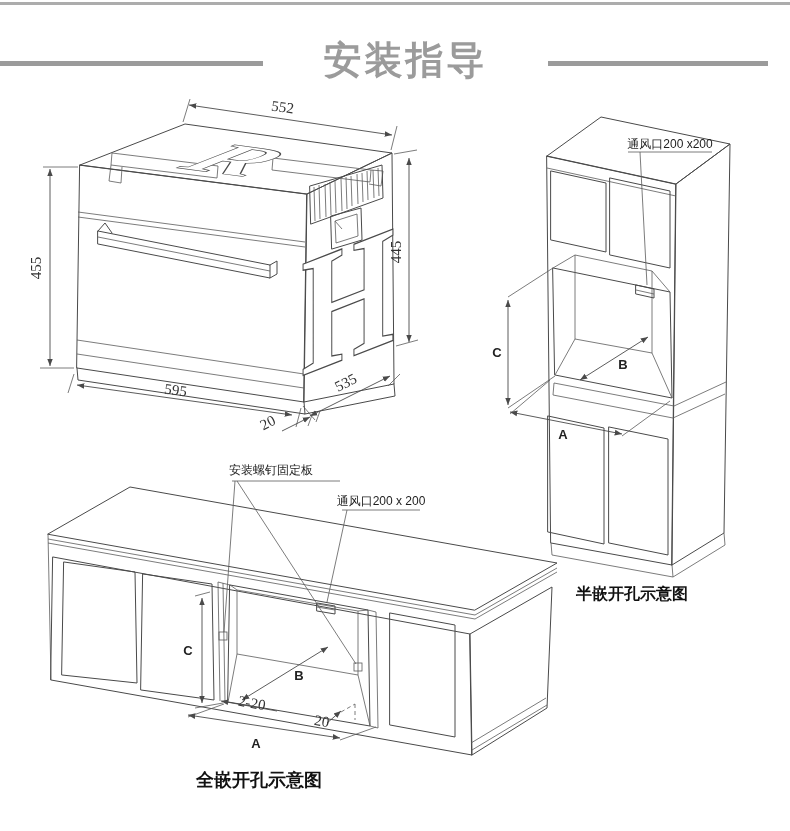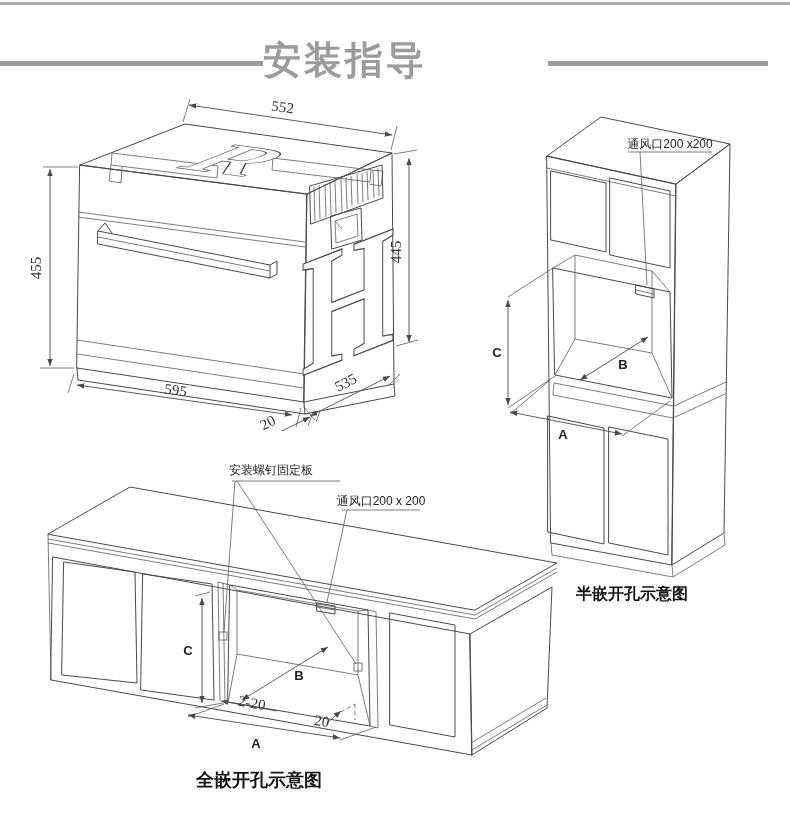--- a/index.html
+++ b/index.html
@@ -3,21 +3,21 @@
 <meta charset="utf-8">
 <style>
   html,body{margin:0;padding:0;background:#fff;}
   .canvas{position:relative;width:790px;height:831px;background:#fff;overflow:hidden;
           font-family:"Liberation Sans",sans-serif;}
   .top-rule{position:absolute;top:2px;left:0;width:790px;height:3px;background:#acacac;}
   .title-rule{position:absolute;top:61px;height:5px;background:#9b9b9b;}
   .title-rule.left{left:0;width:263px;}
   .title-rule.right{left:548px;width:220px;}
   .page-title{position:absolute;top:40px;left:263px;width:285px;margin:0;
-              font-size:38px;font-weight:bold;color:#9b9b9b;
+              text-align:center;font-size:38px;font-weight:bold;color:#9b9b9b;
               letter-spacing:3px;line-height:1.1;}
   svg{position:absolute;overflow:visible;}
   #oven-svg{left:20px;top:90px;}
   #semi-svg{left:480px;top:105px;}
   #full-svg{left:25px;top:450px;}
   .ln{fill:none;stroke:#4a4a4a;stroke-width:1;stroke-linejoin:round;stroke-linecap:round;}
   .thin{fill:none;stroke:#5a5a5a;stroke-width:0.8;}
   .dim{fill:none;stroke:#4a4a4a;stroke-width:0.9;}
   .dimtxt{fill:#333;font-family:"Liberation Serif",serif;font-size:15px;}
   .abctxt{fill:#222;font-family:"Liberation Sans",sans-serif;font-size:13px;font-weight:bold;}

